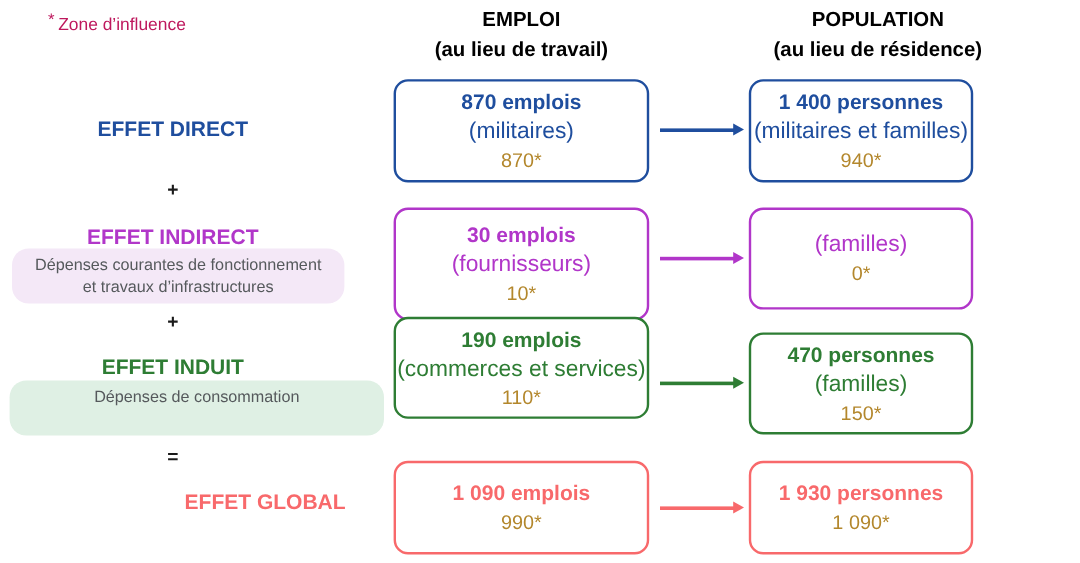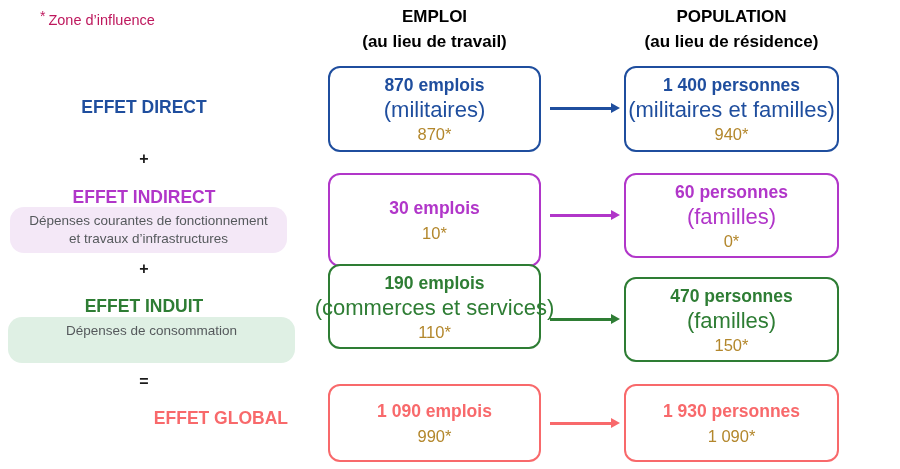--- a/index.html
+++ b/index.html
@@ -37,34 +37,34 @@
     position: absolute; left: 0; width: 288px; text-align: center;
     font-weight: bold; font-size: 16px; color: #1a1a1a;
   }
   .pill {
     position: absolute; box-sizing: border-box;
     border-radius: 14px; text-align: center;
     color: #55595c; font-size: 13.5px; line-height: 18px;
     padding-top: 5px; white-space: nowrap;
   }
   .pill.purple { left: 10px; top: 207px; width: 277px; height: 46px; background: #f4e8f7; }
-  .pill.green  { left: 8px;  top: 317px; width: 287px; height: 46px; background: #dff0e4; }
+  .pill.green  { left: 8px;  top: 317px; width: 312px; height: 46px; background: #dff0e4; }
 
   
   .box {
     position: absolute; width: 213px; box-sizing: border-box;
     border: 2px solid; border-radius: 12px; background: #fff;
     display: flex; flex-direction: column; justify-content: center;
     align-items: center; text-align: center; white-space: nowrap;
   }
   .box .value  { font-weight: bold; font-size: 17.5px; line-height: 26px; }
-  .box .detail { font-size: 22px; line-height: 24px; }
+  .box .detail { font-size: 19px; line-height: 24px; }
   .box .zone   { color: #b3872c; font-size: 16.5px; line-height: 24px; }
   .col-emploi     { left: 328px; }
-  .col-population { left: 624px; width: 215px; }
+  .col-population { left: 624px; width: 187px; }
 
   
   .c-blue    { color: #1f4e9e; border-color: #1f4e9e; }
   .c-magenta { color: #b136c9; border-color: #b136c9; }
   .c-green   { color: #2e7d34; border-color: #2e7d34; }
   .c-coral   { color: #f8696b; border-color: #f8696b; text-align: right; }
 
   
   .arrow { position: absolute; left: 550px; width: 70px; height: 12px; }
   .arrow .shaft { position: absolute; left: 0; right: 7px; top: 5px; height: 2.5px; }
@@ -114,28 +114,28 @@
 
   <div class="op" style="top:150px">+</div>
 
   <div class="effect-label c-magenta" style="top:187px">EFFET INDIRECT</div>
   <div class="pill purple">
     <div>Dépenses courantes de fonctionnement</div>
     <div>et travaux d’infrastructures</div>
   </div>
   <div class="box c-magenta col-emploi" style="top:173px;height:94px">
     <div class="value">30 emplois</div>
+    <div class="detail">(fournisseurs)</div>
     <div class="zone">10*</div>
   </div>
   <div class="arrow a-magenta" style="top:209px">
     <span class="shaft"></span>
       <span class="head"></span>
   </div>
   <div class="box c-magenta col-population" style="top:173px;height:85px">
-    <div class="value">60 personnes</div>
     <div class="detail">(familles)</div>
     <div class="zone">0*</div>
   </div>
 
   <div class="op" style="top:260px">+</div>
 
   <div class="effect-label c-green" style="top:296px">EFFET INDUIT</div>
   <div class="pill green">
     <div>Dépenses de consommation</div>
   </div>

